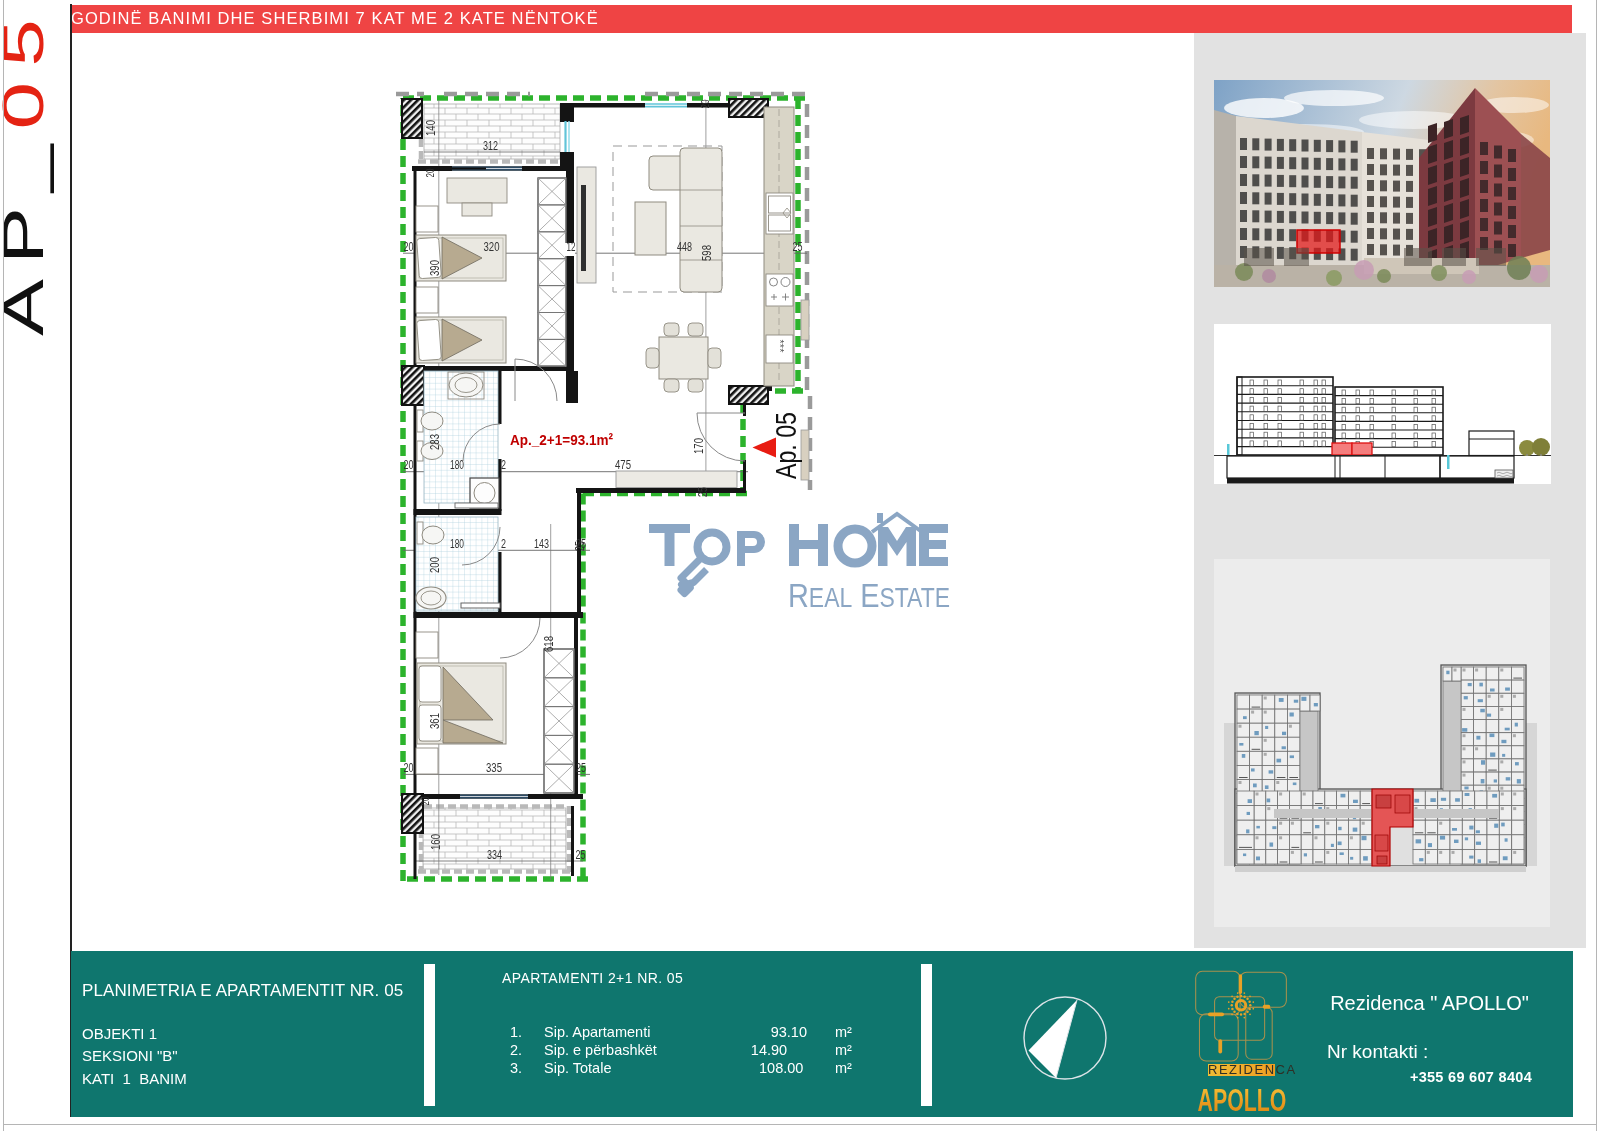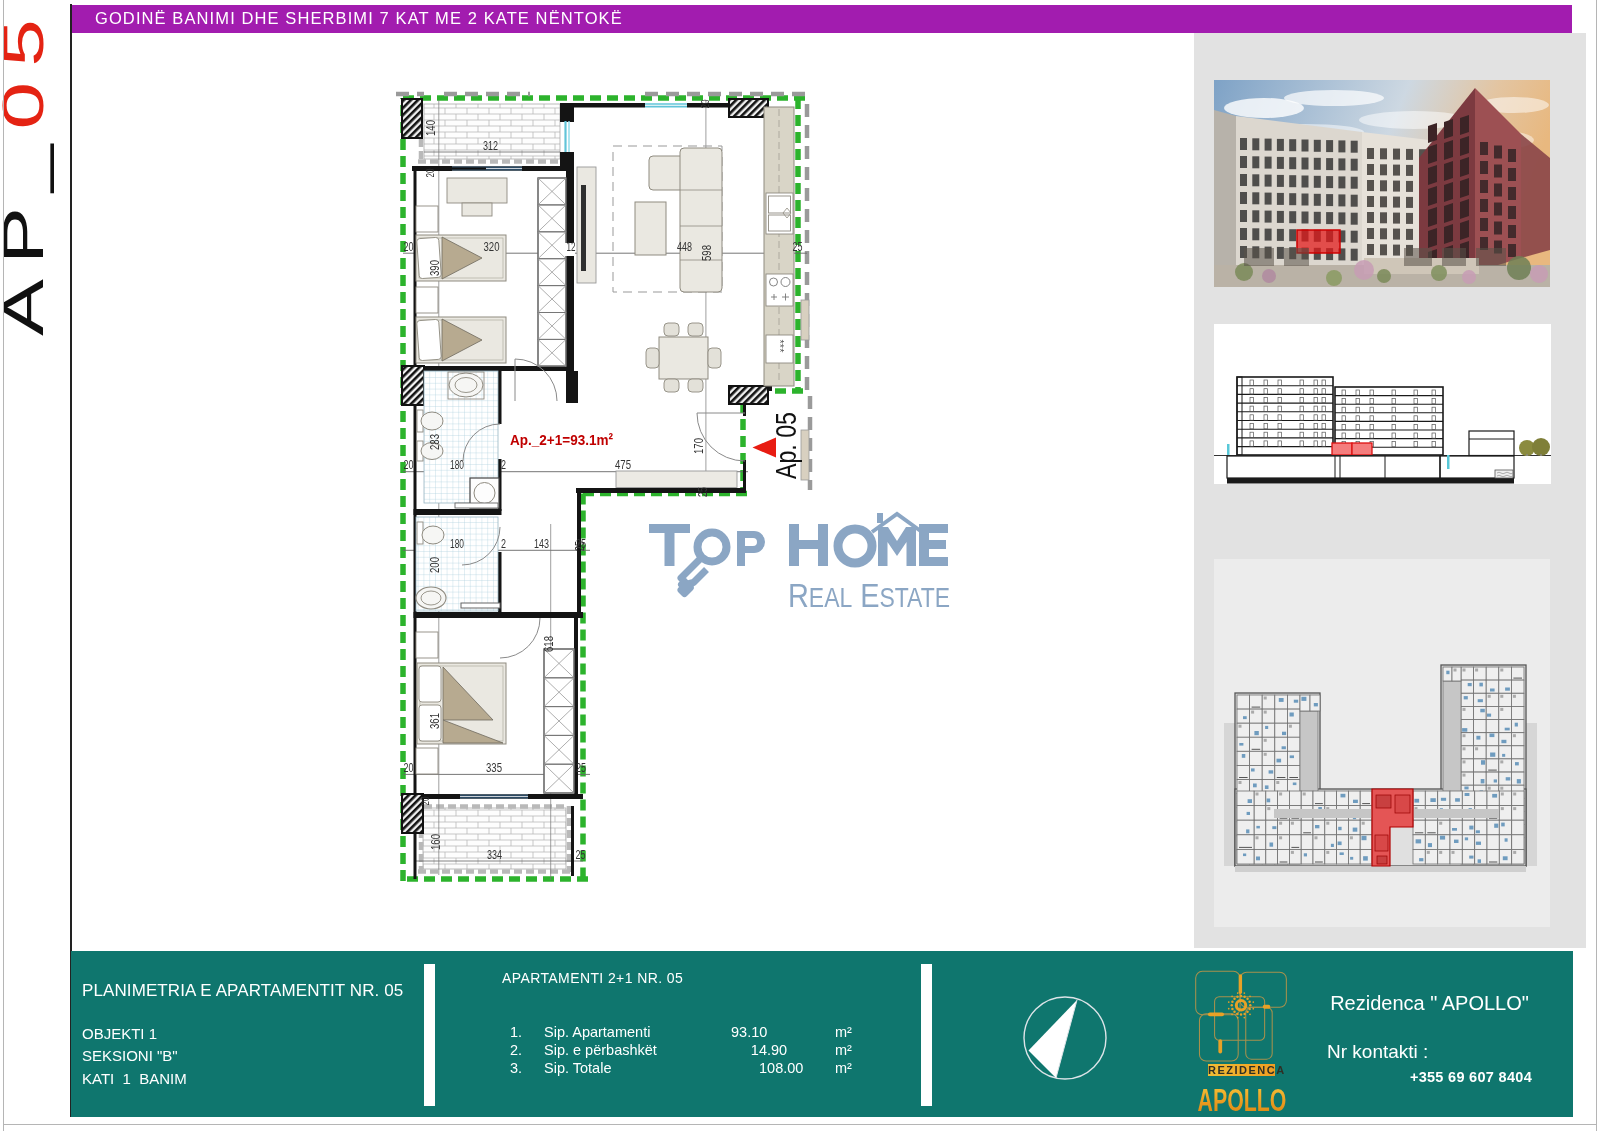--- a/index.html
+++ b/index.html
@@ -1,29 +1,29 @@
 <!DOCTYPE html>
 <html><head><meta charset="utf-8"><style>
 html,body{margin:0;padding:0;width:1600px;height:1131px;background:#fff;font-family:"Liberation Sans",sans-serif;position:relative;overflow:hidden}
 .abs{position:absolute}
-#topbar{left:71px;top:5px;width:1501px;height:27.5px;background:#a21caf;color:#fff;font-size:16.5px;letter-spacing:1.1px;line-height:27px;padding-left:24px;box-sizing:border-box}
+#topbar{left:71px;top:5px;width:1501px;height:27.5px;background:#ef4444;color:#fff;font-size:16.5px;letter-spacing:1.1px;line-height:27px;box-sizing:border-box}
 #sideline{left:70px;top:4px;width:1.5px;height:1113px;background:#222}
 #sidetext{left:-10px;top:336px;transform-origin:0 0;transform:rotate(-90deg) scaleX(1.5);font-size:57px;letter-spacing:10px;color:#111;white-space:nowrap}
 #sidetext b{color:#e42313;font-weight:normal}
 #rightcol{left:1194px;top:33px;width:392px;height:915px;background:#e2e2e2}
 #botbar{left:71px;top:951px;width:1502px;height:166px;background:#0f766e;color:#fff}
 .wbar{position:absolute;top:13px;width:11px;height:142px;background:#fff}
 #pl1{position:absolute;left:11px;top:30px;font-size:17px;letter-spacing:0.1px}
 #pl2{position:absolute;left:11px;top:72px;font-size:15px;line-height:22.3px}
 #mid1{position:absolute;left:431px;top:19px;font-size:14px;letter-spacing:0.4px}
 .li{position:absolute;font-size:14.5px}
 #rez{position:absolute;left:1256px;top:41px;width:205px;text-align:center;font-size:20px}
 #kon{position:absolute;left:1256px;top:90px;width:205px;font-size:19px}
 #tel{position:absolute;left:1256px;top:118px;width:205px;text-align:right;font-size:14.5px;font-weight:bold;letter-spacing:0.3px}
-#rzb{position:absolute;left:1137px;top:113px;width:67px;height:12px;background:linear-gradient(90deg,#f0bc35,#ef9e22);color:#2f2f25;font-size:11px;font-weight:bold;text-align:center;line-height:12px;letter-spacing:1.5px}
+#rzb{position:absolute;left:1137px;top:113px;width:67px;height:12px;background:linear-gradient(90deg,#f0bc35,#ef9e22);color:#2f2f25;font-size:13px;font-weight:normal;text-align:center;line-height:12px;letter-spacing:1.5px}
 #apw{position:absolute;left:1111px;top:131px;width:120px;text-align:center;font-size:26px;font-weight:bold;transform:scale(0.82,1.22);transform-origin:top center;background:linear-gradient(180deg,#f7cb3e,#eA9A1e 55%,#d3820f);-webkit-background-clip:text;background-clip:text;color:transparent;letter-spacing:0px}
 .edge{background:#b5b5b5}
 </style></head><body>
 <div class="abs" id="topbar">GODINË BANIMI DHE SHERBIMI 7 KAT ME 2 KATE NËNTOKË</div>
 <div class="abs" id="sideline"></div>
 <div class="abs" id="sidetext">AP_<b>05</b></div>
 <div class="abs" id="rightcol"></div>
 <svg id="plan" viewBox="71 31 1123 919" xmlns="http://www.w3.org/2000/svg" style="position:absolute;left:71px;top:31px;width:1123px;height:919px" font-family="'Liberation Sans',sans-serif">
 <defs>
 <pattern id="brick" width="22" height="12" patternUnits="userSpaceOnUse">
@@ -1049,21 +1049,21 @@
     <rect x="163" y="297" width="10" height="8" fill="#c84040" stroke="#900" stroke-width="0.7"></rect>
   </svg>
 <div class="abs" id="botbar">
   <div class="wbar" style="left:353px"></div>
   <div class="wbar" style="left:850px"></div>
   <div id="pl1">PLANIMETRIA E APARTAMENTIT NR. 05</div>
   <div id="pl2">OBJEKTI 1<br>SEKSIONI "B"<br>KATI&nbsp;&nbsp;1&nbsp;&nbsp;BANIM</div>
   <div id="mid1">APARTAMENTI 2+1 NR. 05</div>
   <div class="li" style="left:439px;top:73px">1.</div>
     <div class="li" style="left:473px;top:73px">Sip. Apartamenti</div>
-    <div class="li" style="left:660px;top:73px;width:76px;text-align:left">93.10</div>
+    <div class="li" style="left:660px;top:73px;width:76px;text-align:right">93.10</div>
     <div class="li" style="left:764px;top:73px">m²</div>
   <div class="li" style="left:439px;top:91px">2.</div>
     <div class="li" style="left:473px;top:91px">Sip. e përbashkët</div>
     <div class="li" style="left:660px;top:91px;width:76px;text-align:center">14.90</div>
     <div class="li" style="left:764px;top:91px">m²</div>
   <div class="li" style="left:439px;top:109px">3.</div>
     <div class="li" style="left:473px;top:109px">Sip. Totale</div>
     <div class="li" style="left:688px;top:109px;width:76px;text-align:left">108.00</div>
     <div class="li" style="left:764px;top:109px">m²</div>
   <div id="rez">Rezidenca " APOLLO"</div>

